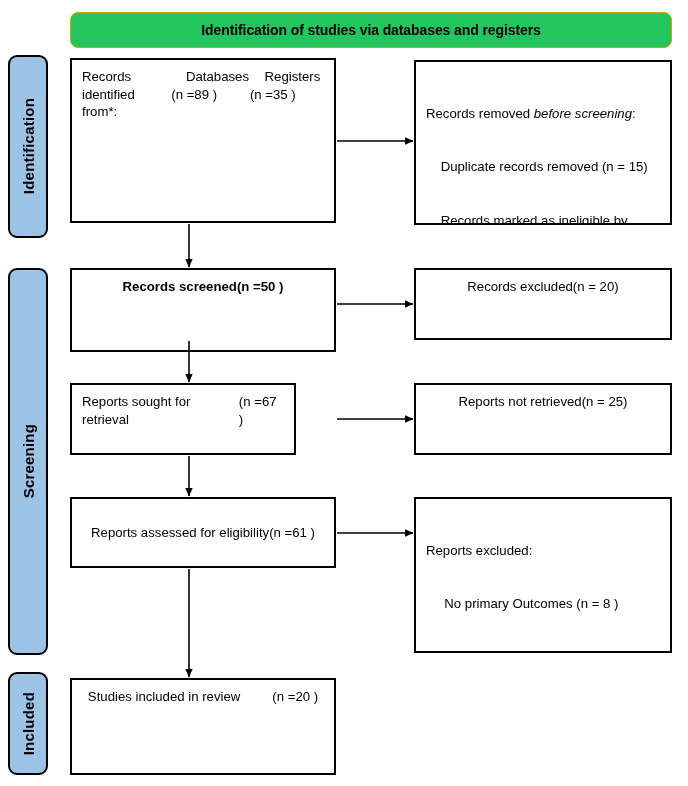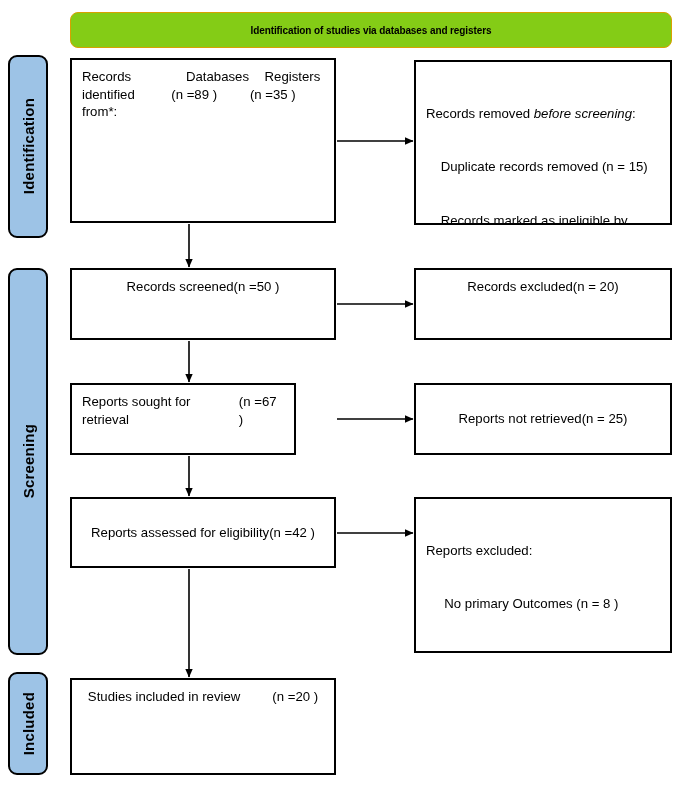--- a/index.html
+++ b/index.html
@@ -23,28 +23,28 @@
     height: 786px;
   }
 
   
   .banner {
     position: absolute;
     left: 70px;
     top: 12px;
     width: 602px;
     height: 36px;
-    background: #84cc16;
+    background: #22c55e;
     border: 1px solid #d8a100;
     border-radius: 8px;
     box-sizing: border-box;
     display: flex;
     align-items: center;
     justify-content: center;
-    font-size: 10px;
+    font-size: 14px;
     font-weight: bold;
     letter-spacing: -0.1px;
     color: #000;
   }
 
   
   .stage {
     position: absolute;
     left: 8px;
     width: 40px;
@@ -82,24 +82,24 @@
   }
   .box.center-v {
     display: flex;
     flex-direction: row;
     justify-content: center;
   }
   .box i { font-style: italic; margin-top: 16px; }
 
   #box-identified      { left: 70px;  top: 58px;  width: 266px; height: 165px; }
   #box-removed         { left: 414px; top: 60px;  width: 258px; height: 165px; }
-  #box-screened        { left: 70px;  top: 268px; width: 266px; height: 72px;  }
+  #box-screened        { left: 70px;  top: 268px; width: 266px; height: 84px; font-weight: bold;  }
   #box-excluded        { left: 414px; top: 268px; width: 258px; height: 72px;  }
   #box-sought          { left: 70px;  top: 383px; width: 226px; height: 72px;  }
-  #box-notretrieved    { left: 414px; top: 383px; width: 258px; height: 72px; align-items: center;  }
+  #box-notretrieved    { left: 414px; top: 383px; width: 258px; height: 72px;  }
   #box-assessed        { left: 70px;  top: 497px; width: 266px; height: 71px; align-items: center;  }
   #box-reportsexcluded { left: 414px; top: 497px; width: 258px; height: 156px; }
   #box-included        { left: 70px;  top: 678px; width: 266px; height: 97px; gap: 32px;  }
 
   .txt-block { display: block; }
 
   
   #arrows {
     position: absolute;
     left: 0; top: 0;
@@ -152,21 +152,21 @@
     <span class="txt-block">Reports sought for retrieval</span>
     <span class="txt-block">(n =67 )</span>
   </div>
   <div class="box center-v" id="box-notretrieved">
     <span class="txt-block">Reports not retrieved</span>
     <span class="txt-block">(n = 25)</span>
   </div>
 
   <div class="box center-v" id="box-assessed">
     <span class="txt-block">Reports assessed for eligibility</span>
-    <span class="txt-block">(n =42 )</span>
+    <span class="txt-block">(n =61 )</span>
   </div>
   <div class="box" id="box-reportsexcluded">
     <span class="txt-block">Reports excluded:</span>
     <span class="txt-block">     No primary Outcomes (n = 8 )</span>
     <span class="txt-block">     No Population defined(n =10</span>
     
     
     
   </div>
 

